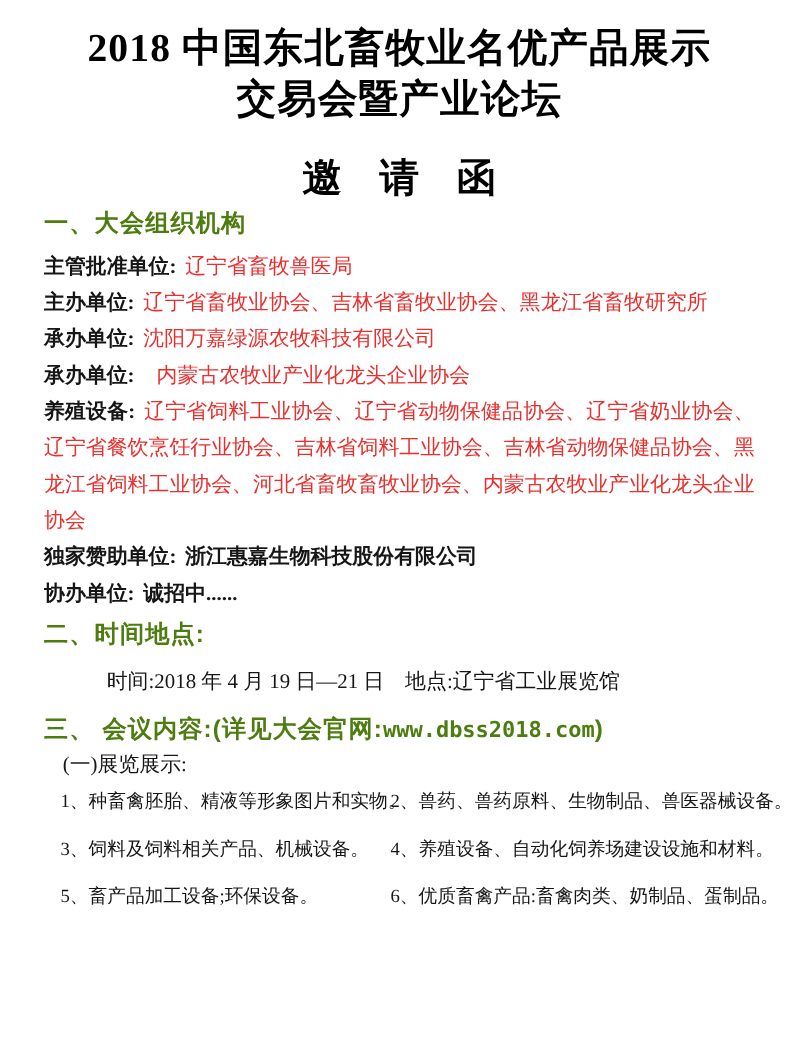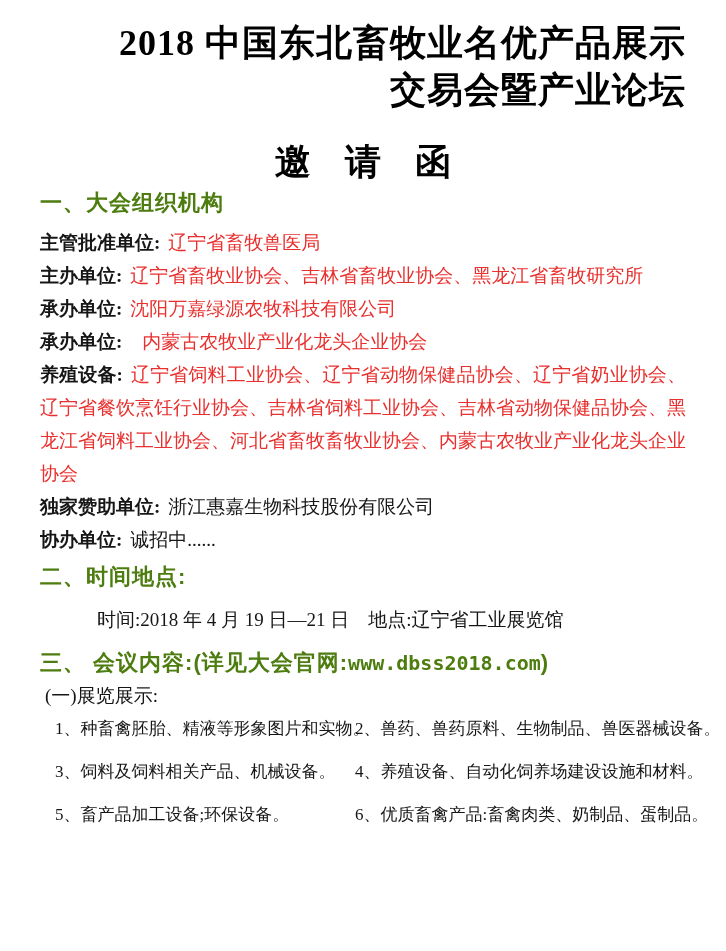--- a/index.html
+++ b/index.html
@@ -8,21 +8,21 @@
     width:726px;height:951px;
     margin:0 auto;
     background:#ffffff;
     color:#161616;
     box-sizing:border-box;
     padding:20px 40px 0 40px;
     overflow:hidden;
     font-family:"Liberation Serif","DejaVu Serif",serif;
   }
   .doc-title{
-    text-align:right;
+    text-align:center;
     font-family:"Liberation Serif","DejaVu Serif",serif;
     font-weight:700;
     font-size:36px;
     line-height:47px;
     letter-spacing:1px;
     color:#000;
   }
   .invite{
     text-align:center;
     font-family:"Liberation Serif","DejaVu Serif",serif;
@@ -49,36 +49,36 @@
   .org-p{
     margin:0;
     font-size:19px;
     line-height:33px;
     text-align:justify;
   }
   .org-p .lbl{font-weight:700;margin-right:8px;}
   .org-p .lbl.wide-gap{margin-right:20px;}
   .org-p .val{font-weight:400;}
   .org-p .val.red{color:#e8302e;}
-  .org-p .val.bold{font-weight:400;}
+  .org-p .val.bold{font-weight:700;}
   .detail{
     margin:12px;
     font-size:19px;
     line-height:32px;
     padding-left:45px;
   }
   .url{
     font-family:"DejaVu Sans Mono","Liberation Mono",monospace;
     font-size:20px;
     font-weight:700;
     letter-spacing:0;
     text-align:right;
   }
   .sub{
-    margin:4px 0 0 0;
+    margin:4px 0 0 12px;
     font-size:19px;
     line-height:28px;
     padding-left:5px;
   }
   .items{
     margin-top:8px;
     padding-left:15px;
     display:grid;
     grid-template-columns:300px 1fr;
     row-gap:21px;

